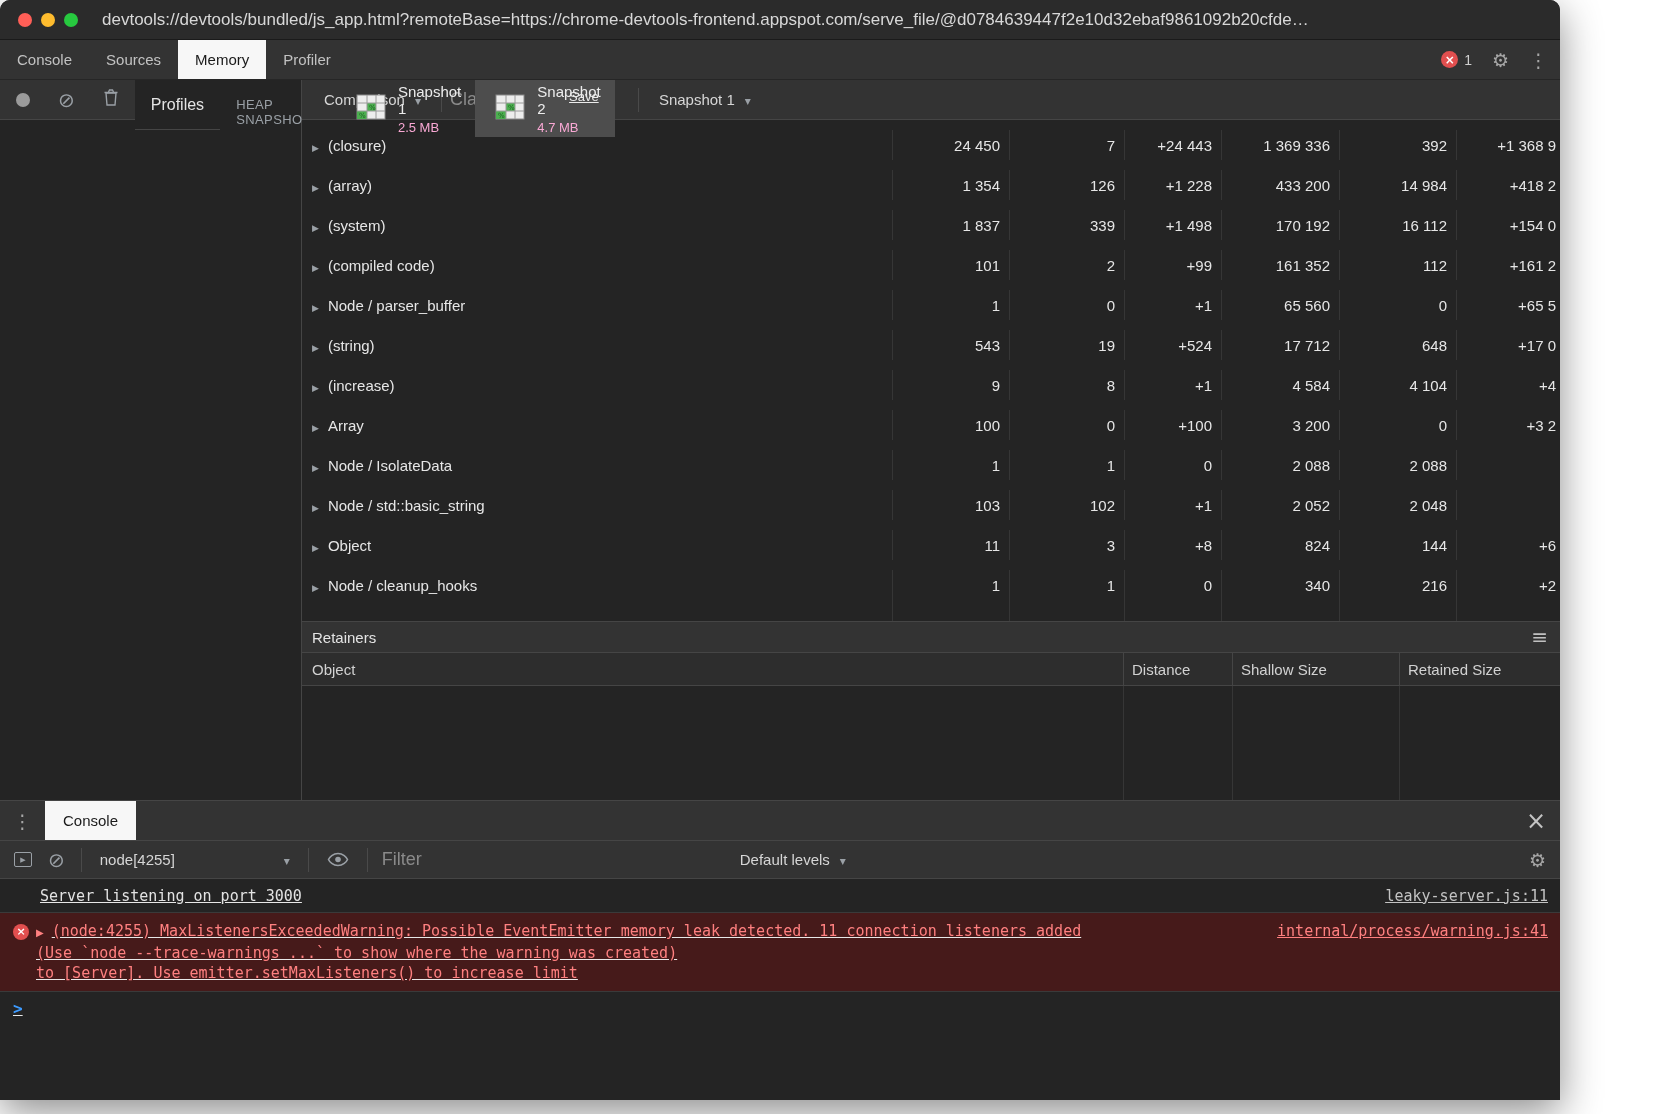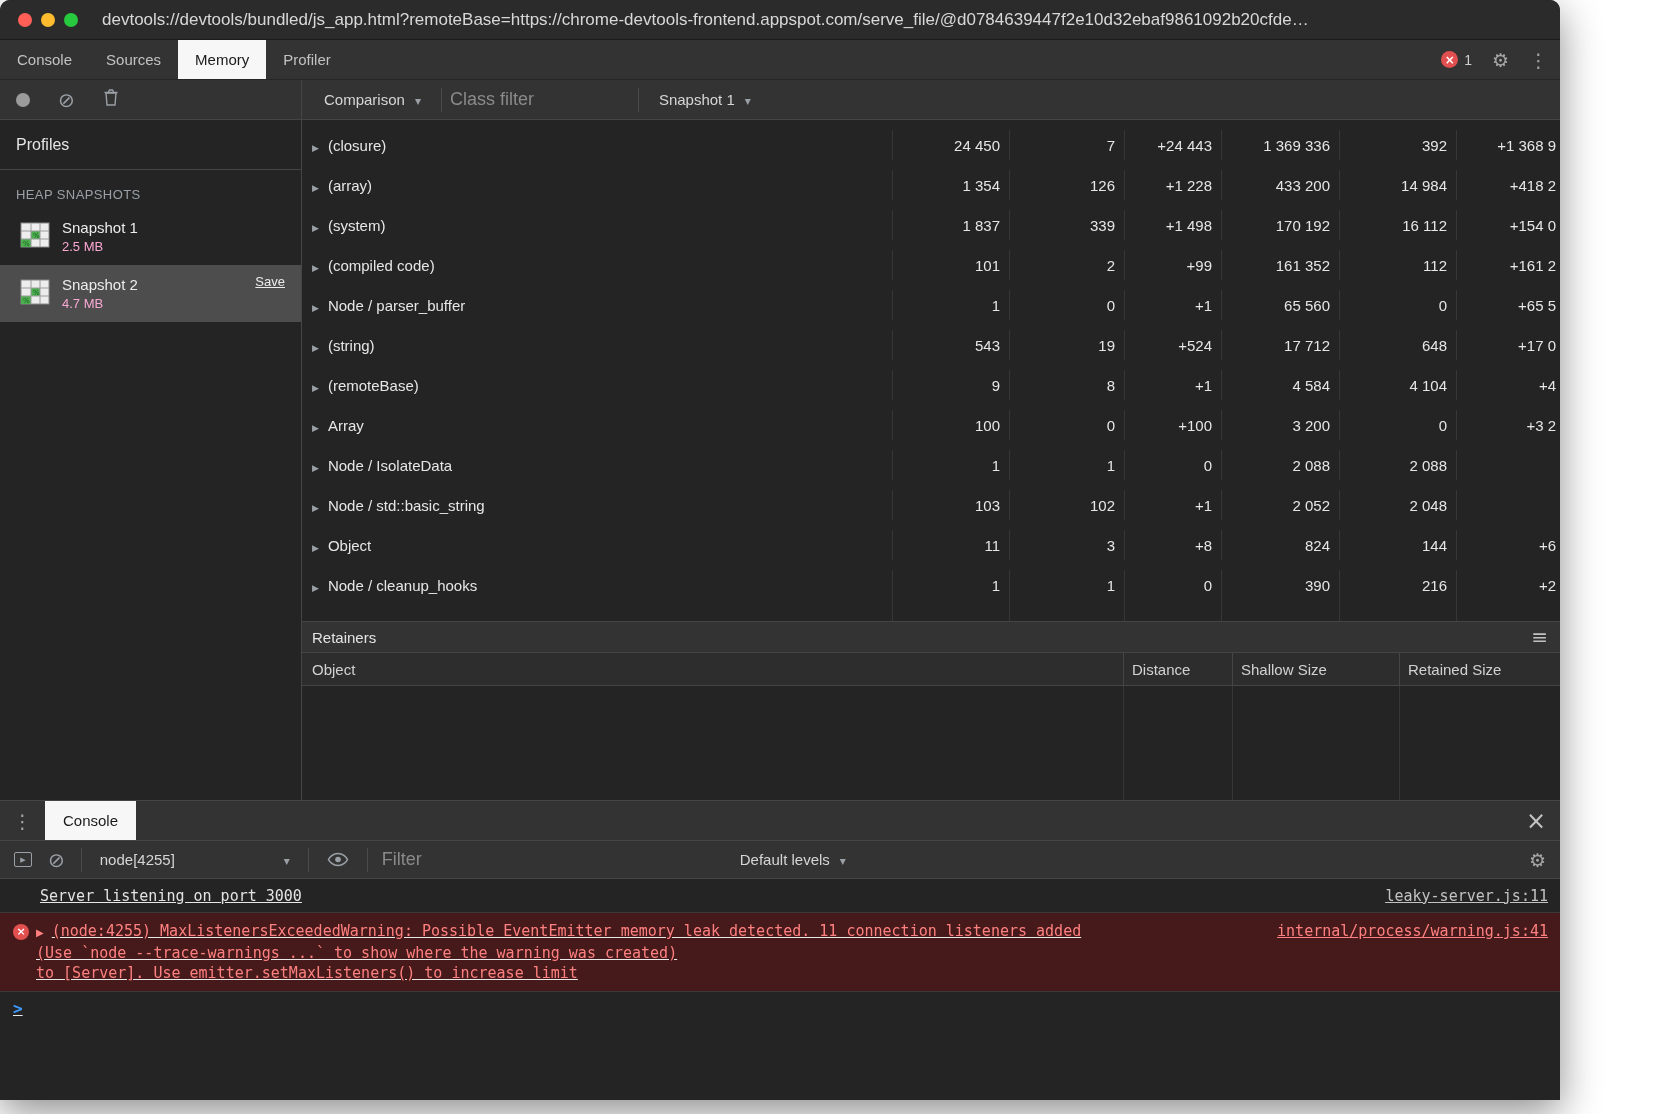--- a/index.html
+++ b/index.html
@@ -28,21 +28,21 @@
   .err-badge{ width:17px; height:17px; border-radius:50%; background:#e14f4f; color:#fff; display:flex; align-items:center; justify-content:center; font-size:12px; font-weight:bold; font-family:"DejaVu Sans",sans-serif; }
   .err-badge::before{ content:"×"; }
   .badge-count{ font-size:14px; color:#cfcfcf; }
   .glyph{ font-family:"DejaVu Sans",sans-serif; color:#a7a7a7; }
   .gear-icon::before{ content:"⚙"; font-size:19px; }
   .dots-icon::before{ content:"⋮"; font-size:19px; }
 
   
   .content{ height:720px; display:flex; }
 
-  .sidebar{ width:302px; border-right:1px solid #454545; display:flex; flex-direction:column; background:#242424; }
+  .sidebar{ width:302px; border-right:1px solid #454545; display:flex; flex-direction:row; background:#242424; }
   .side-toolbar{ height:40px; background:#333333; border-bottom:1px solid #454545; display:flex; align-items:center; gap:28px; padding:0 16px; }
   .record-icon{ width:14px; height:14px; border-radius:50%; background:#9b9b9b; display:inline-block; }
   .clear-icon::before{ content:"⊘"; font-size:20px; color:#9aa0a6; }
   .profiles-header{ height:50px; display:flex; align-items:center; padding:0 16px; font-size:16px; color:#e4e4e4; border-bottom:1px solid #454545; }
   .heap-label{ padding:17px 16px 6px; font-size:13px; letter-spacing:.4px; color:#9aa0a6; }
   .snap{ height:57px; display:flex; align-items:center; padding:0 14px 0 20px; position:relative; }
   .snap.selected{ background:#4d4d4d; }
   .snap-info{ margin-left:12px; display:flex; flex-direction:column; }
   .snap-name{ font-size:15px; color:#ececec; }
   .snap-size{ font-size:13px; color:#f9a8d4; margin-top:3px; }
@@ -294,21 +294,21 @@
           <div class="gc num">19</div>
           <div class="gc num">+524</div>
           <div class="gc num">17 712</div>
           <div class="gc num">648</div>
           <div class="gc num last">+17 0</div>
         </div>
 
         <div class="cols gr">
           <div class="gc name">
               <span class="tri"></span>
-              <span>(remoteBase)</span>
+              <span>(increase)</span>
             </div>
           <div class="gc num">9</div>
           <div class="gc num">8</div>
           <div class="gc num">+1</div>
           <div class="gc num">4 584</div>
           <div class="gc num">4 104</div>
           <div class="gc num last">+4</div>
         </div>
 
         <div class="cols gr">
@@ -364,21 +364,21 @@
         </div>
 
         <div class="cols gr">
           <div class="gc name">
               <span class="tri"></span>
               <span>Node / cleanup_hooks</span>
             </div>
           <div class="gc num">1</div>
           <div class="gc num">1</div>
           <div class="gc num">0</div>
-          <div class="gc num">390</div>
+          <div class="gc num">340</div>
           <div class="gc num">216</div>
           <div class="gc num last">+2</div>
         </div>
 
         <div class="cols grid-stub">
           <div class="gc"></div>
             <div class="gc"></div>
             <div class="gc"></div>
             <div class="gc"></div>
             <div class="gc"></div>

